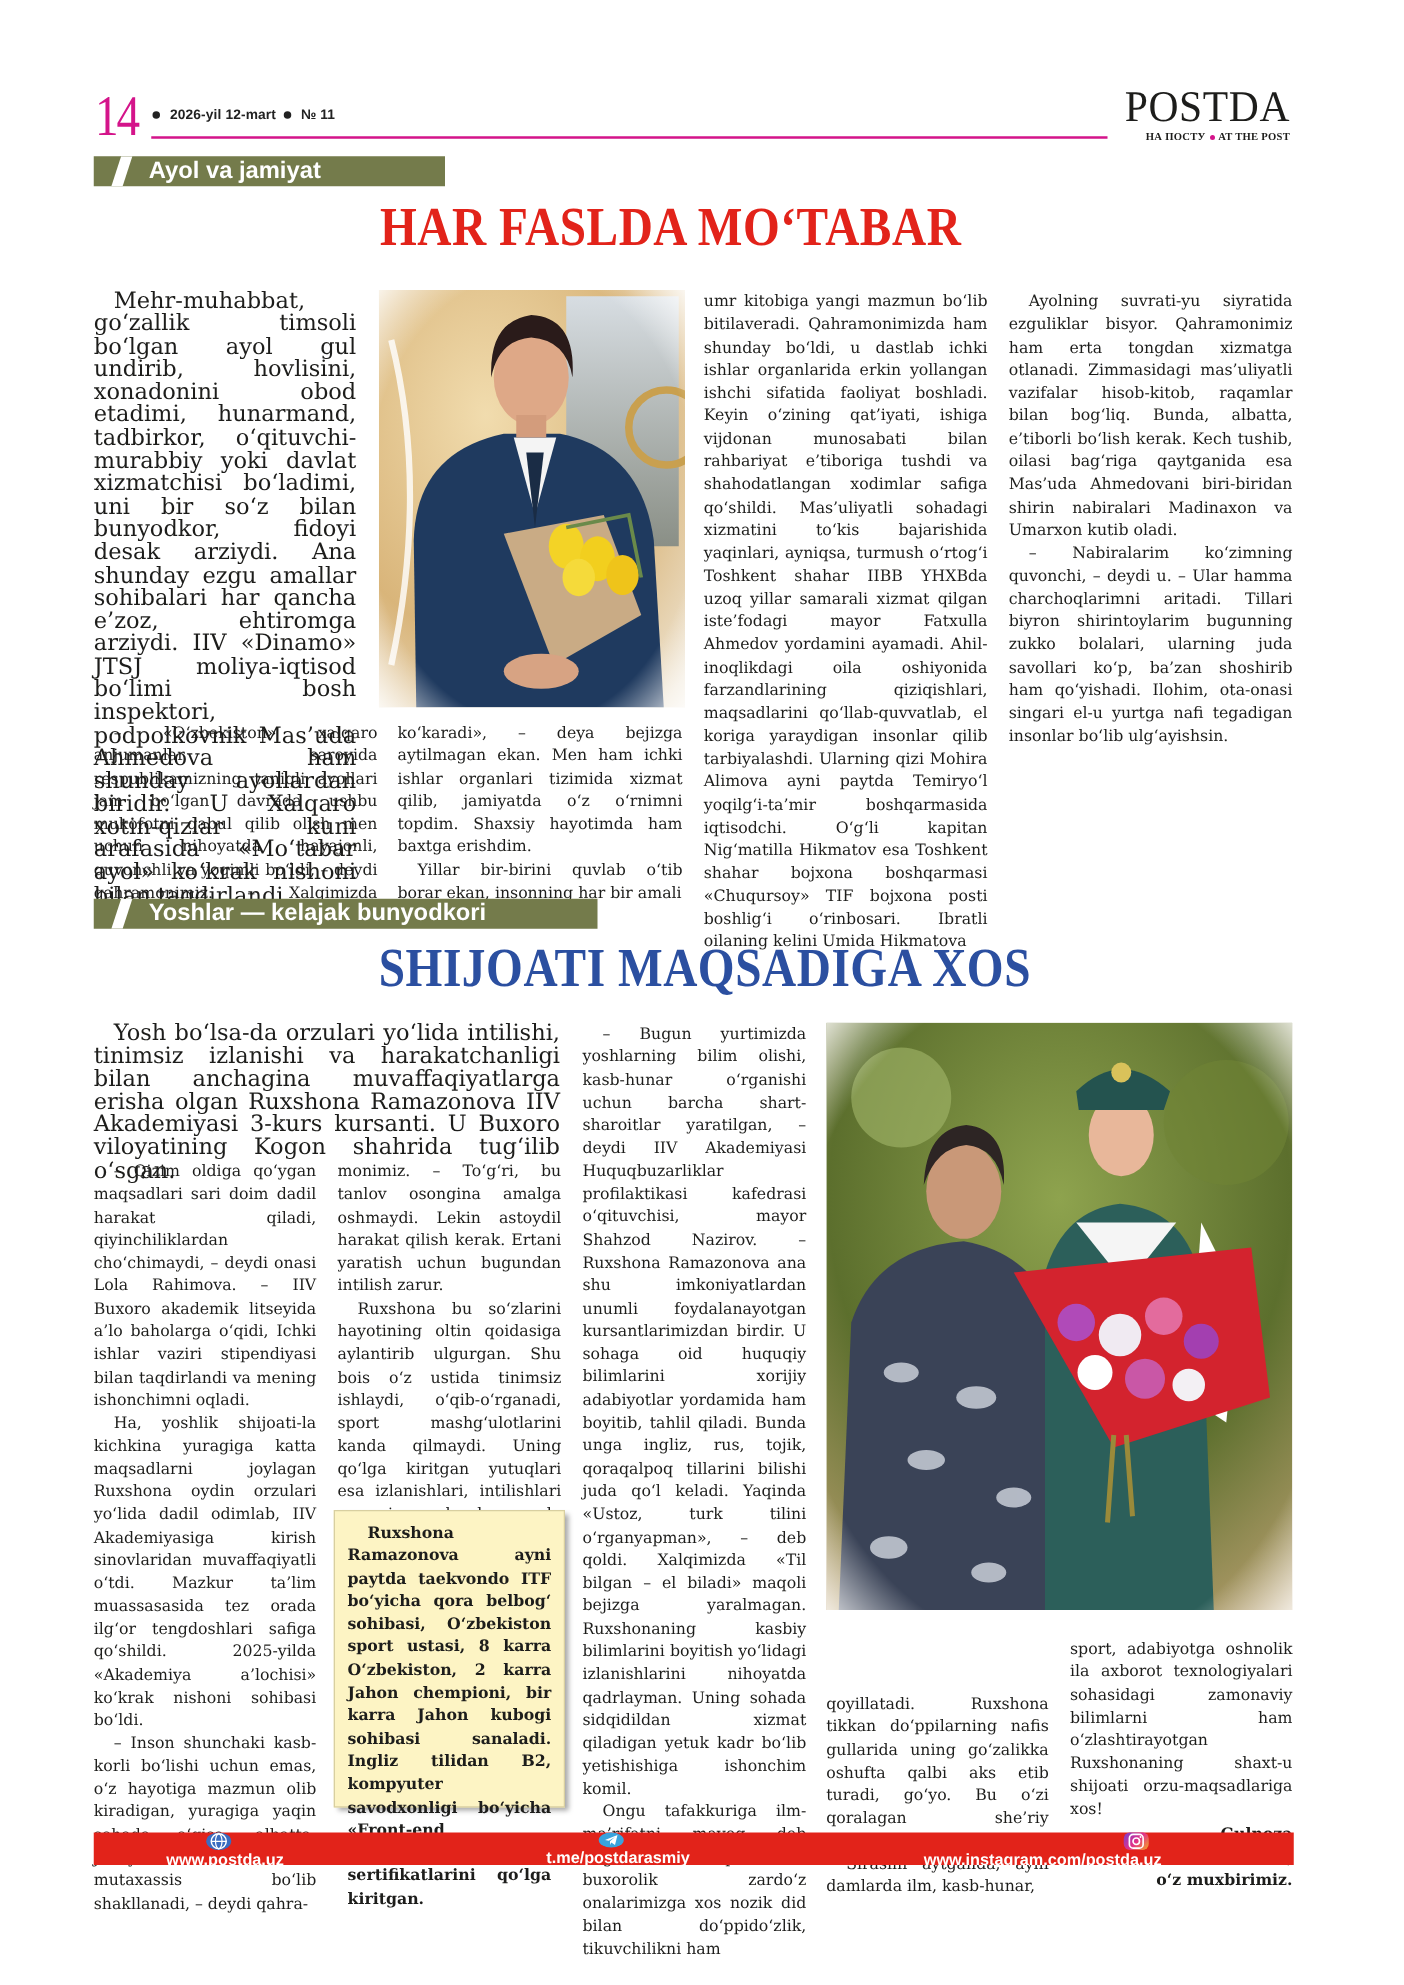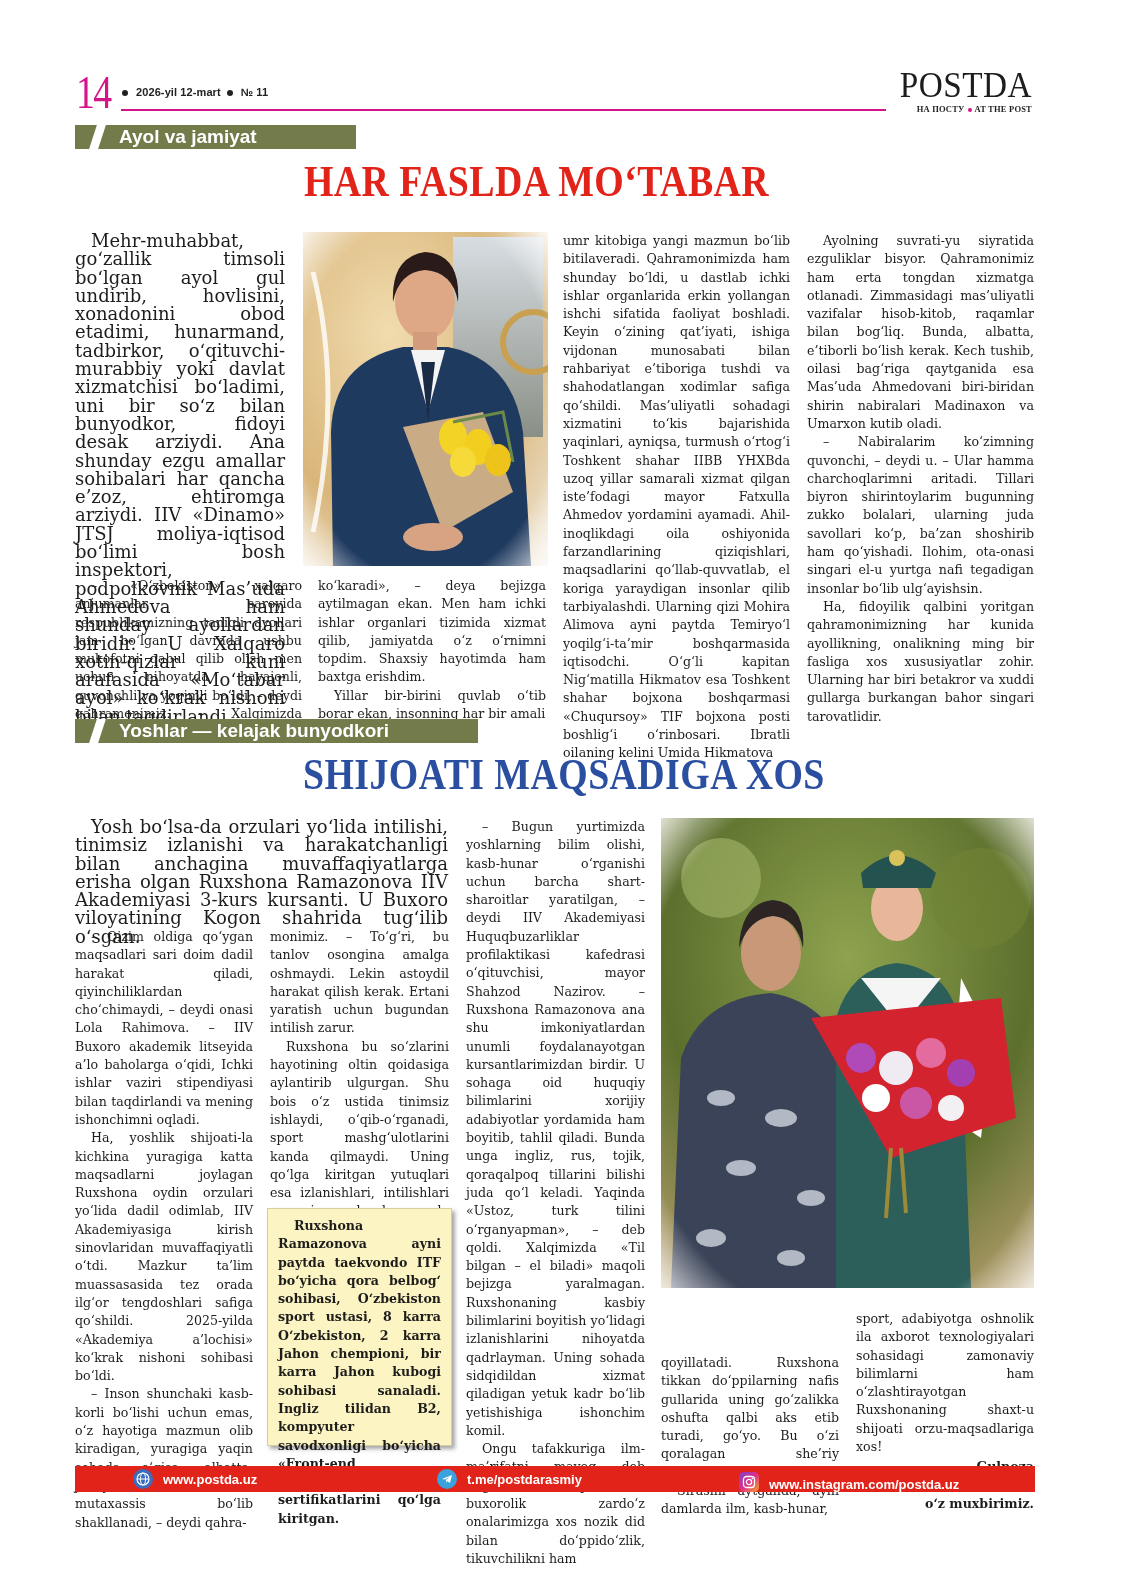--- a/index.html
+++ b/index.html
@@ -39,21 +39,21 @@
   .photo svg { display: block; width: 100%; height: 100%; }
 
   
   .callout { background: #fdf4c4; border: 1px solid #d8cfa0; box-shadow: 3px 3px 4px rgba(0,0,0,0.35); padding: 8px 10px 8px 10px; font-weight: bold; font-size: 12.6px; line-height: 18.3px; text-align: justify; }
   .callout p { text-indent: 16px; }
 
   .byline { font-weight: bold; font-size: 12.6px; line-height: 18.3px; text-align: right; }
 
   
   .footer-bar { left: 75px; top: 1466px; width: 960px; height: 26px; background: #e2231a; }
-  .footer-item { position: absolute; top: 0; height: 26px; display: flex; align-items: center; color: #fff; font-family: "Liberation Sans", sans-serif; font-weight: bold; font-size: 13px; }
+  .footer-item { position: absolute; top: 0; height: 26px; display: flex; align-items: center; color: #fff; font-family: "Liberation Sans", sans-serif; font-weight: bold; font-size: 13px; flex-direction: column; }
   .footer-item .ic { width: 20px; height: 20px; border-radius: 50%; margin-right: 10px; display: inline-flex; align-items: center; justify-content: center; }
 </style>
 </head>
 <body>
 
 <div class="abs page-num">14</div>
 <div class="abs issue-line">
   <span class="dot"></span><span>2026-yil 12-mart</span><span class="dot dot2"></span><span>№ 11</span>
 </div>
 <div class="abs rule-pink"></div>
@@ -119,21 +119,20 @@
 <div class="abs col" style="left:318px; top:577px; width:228px;">
   <p class="noind">ko‘karadi», – deya bejizga aytilmagan ekan. Men ham ichki ishlar organlari tizimida xizmat qilib, jamiyatda o‘z o‘rnimni topdim. Shaxsiy hayotimda ham baxtga erishdim.</p>
   <p>Yillar bir-birini quvlab o‘tib borar ekan, insonning har bir amali</p>
 </div>
 <div class="abs col" style="left:563px; top:232px; width:227px;">
   <p class="noind">umr kitobiga yangi mazmun bo‘lib bitilaveradi. Qahramonimizda ham shunday bo‘ldi, u dastlab ichki ishlar organlarida erkin yollangan ishchi sifatida faoliyat boshladi. Keyin o‘zining qat’iyati, ishiga vijdonan munosabati bilan rahbariyat e’tiboriga tushdi va shahodatlangan xodimlar safiga qo‘shildi. Mas’uliyatli sohadagi xizmatini to‘kis bajarishida yaqinlari, ayniqsa, turmush o‘rtog‘i Toshkent shahar IIBB YHXBda uzoq yillar samarali xizmat qilgan iste’fodagi mayor Fatxulla Ahmedov yordamini ayamadi. Ahil-inoqlikdagi oila oshiyonida farzandlarining qiziqishlari, maqsadlarini qo‘llab-quvvatlab, el koriga yaraydigan insonlar qilib tarbiyalashdi. Ularning qizi Mohira Alimova ayni paytda Temiryo‘l yoqilg‘i-ta’mir boshqarmasida iqtisodchi. O‘g‘li kapitan Nig‘matilla Hikmatov esa Toshkent shahar bojxona boshqarmasi «Chuqursoy» TIF bojxona posti boshlig‘i o‘rinbosari. Ibratli oilaning kelini Umida Hikmatova</p>
 </div>
 <div class="abs col" style="left:807px; top:232px; width:227px;">
   <p>Ayolning suvrati-yu siyratida ezguliklar bisyor. Qahramonimiz ham erta tongdan xizmatga otlanadi. Zimmasidagi mas’uliyatli vazifalar hisob-kitob, raqamlar bilan bog‘liq. Bunda, albatta, e’tiborli bo‘lish kerak. Kech tushib, oilasi bag‘riga qaytganida esa Mas’uda Ahmedovani biri-biridan shirin nabiralari Madinaxon va Umarxon kutib oladi.</p>
   <p>– Nabiralarim ko‘zimning quvonchi, – deydi u. – Ular hamma charchoqlarimni aritadi. Tillari biyron shirintoylarim bugunning zukko bolalari, ularning juda savollari ko‘p, ba’zan shoshirib ham qo‘yishadi. Ilohim, ota-onasi singari el-u yurtga nafi tegadigan insonlar bo‘lib ulg‘ayishsin.</p>
-  <p>Ha, fidoyilik qalbini yoritgan qahramonimizning har kunida ayollikning, onalikning ming bir fasliga xos xususiyatlar zohir. Ularning har biri betakror va xuddi gullarga burkangan bahor singari tarovatlidir.</p>
 </div>
 
 <div class="abs section-tag" style="left:75px; top:719px; width:403px;">
   <span class="slash"></span>
   <span>Yoshlar —  kelajak bunyodkori</span>
 </div>
 <div class="abs headline hl-blue" style="left:303px; top:753px;">SHIJOATI MAQSADIGA XOS</div>
 
 <div class="abs col lead" style="left:75px; top:818px; width:373px;">
   <p>Yosh bo‘lsa-da orzulari yo‘lida intilishi, tinimsiz izlanishi va harakatchanligi bilan anchagina muvaffaqiyatlarga erisha olgan Ruxshona Ramazonova IIV Akademiyasi 3-kurs kursanti. U Buxoro viloyatining Kogon shahrida tug‘ilib o‘sgan.</p>

